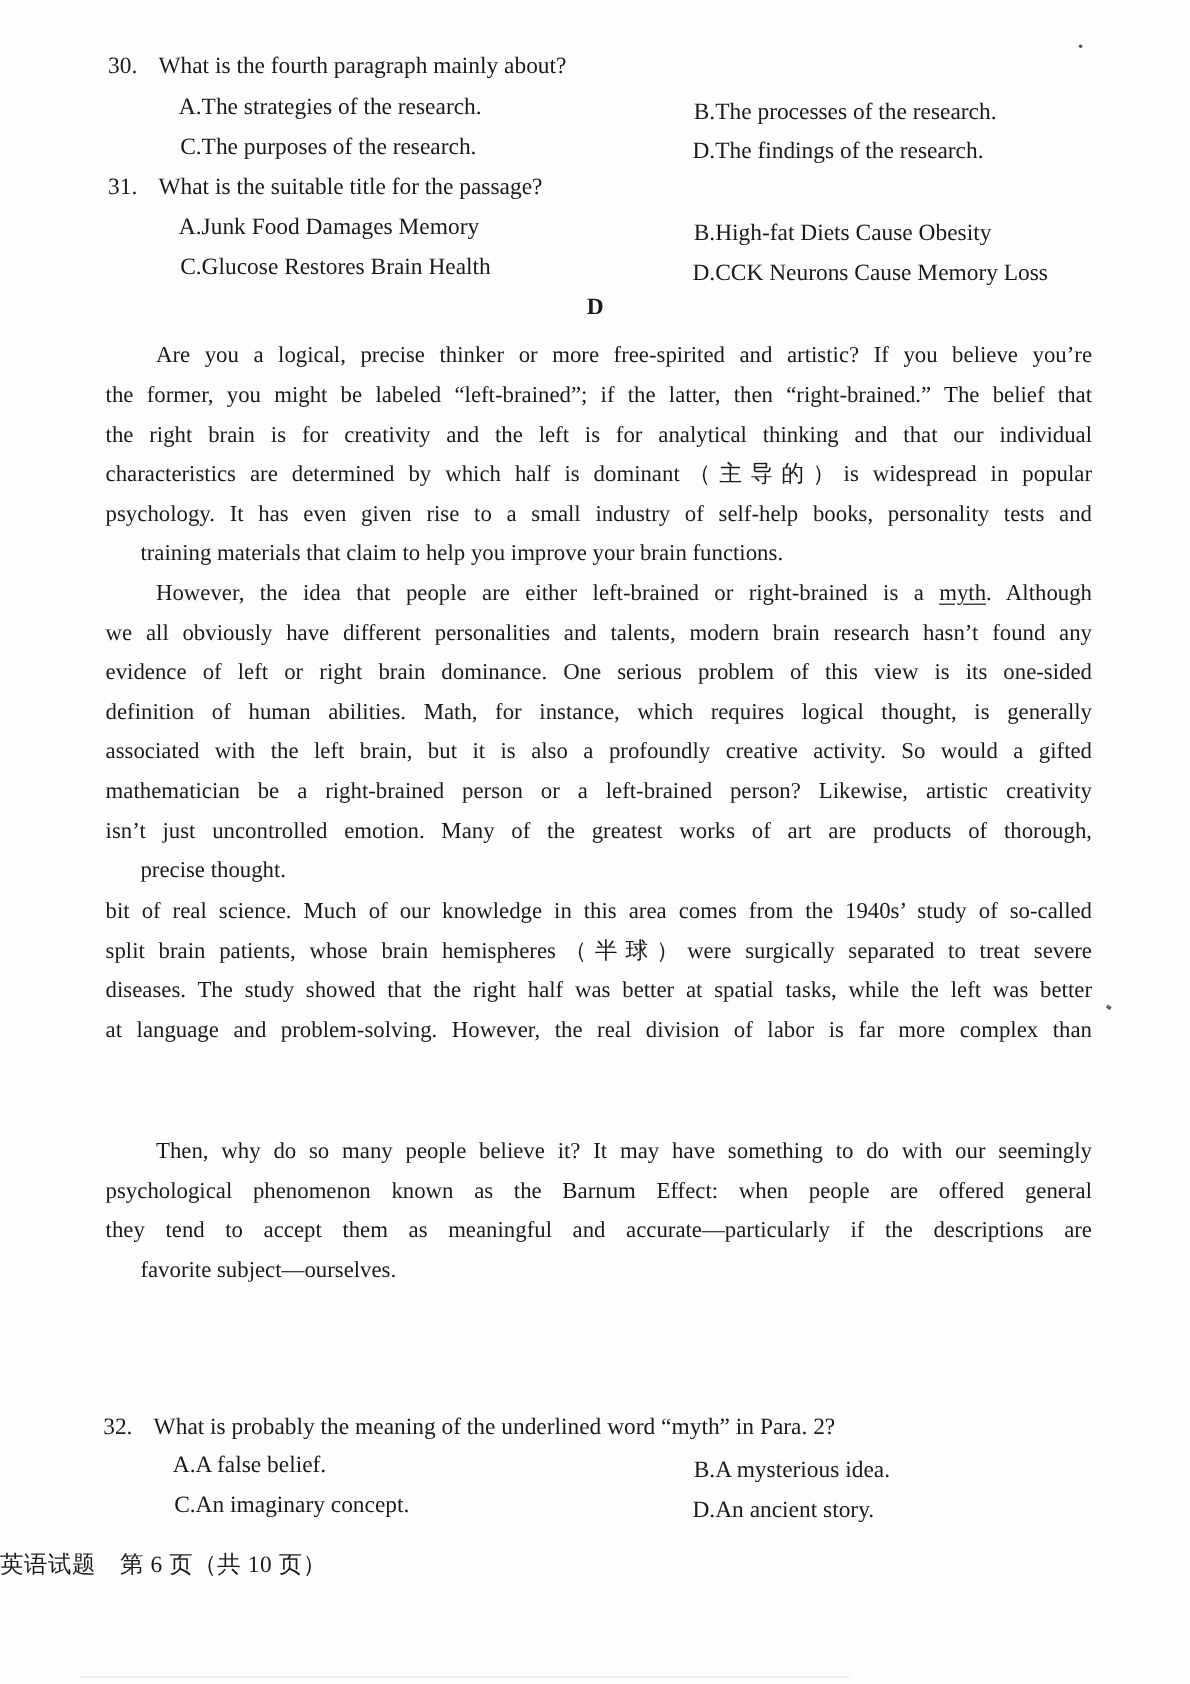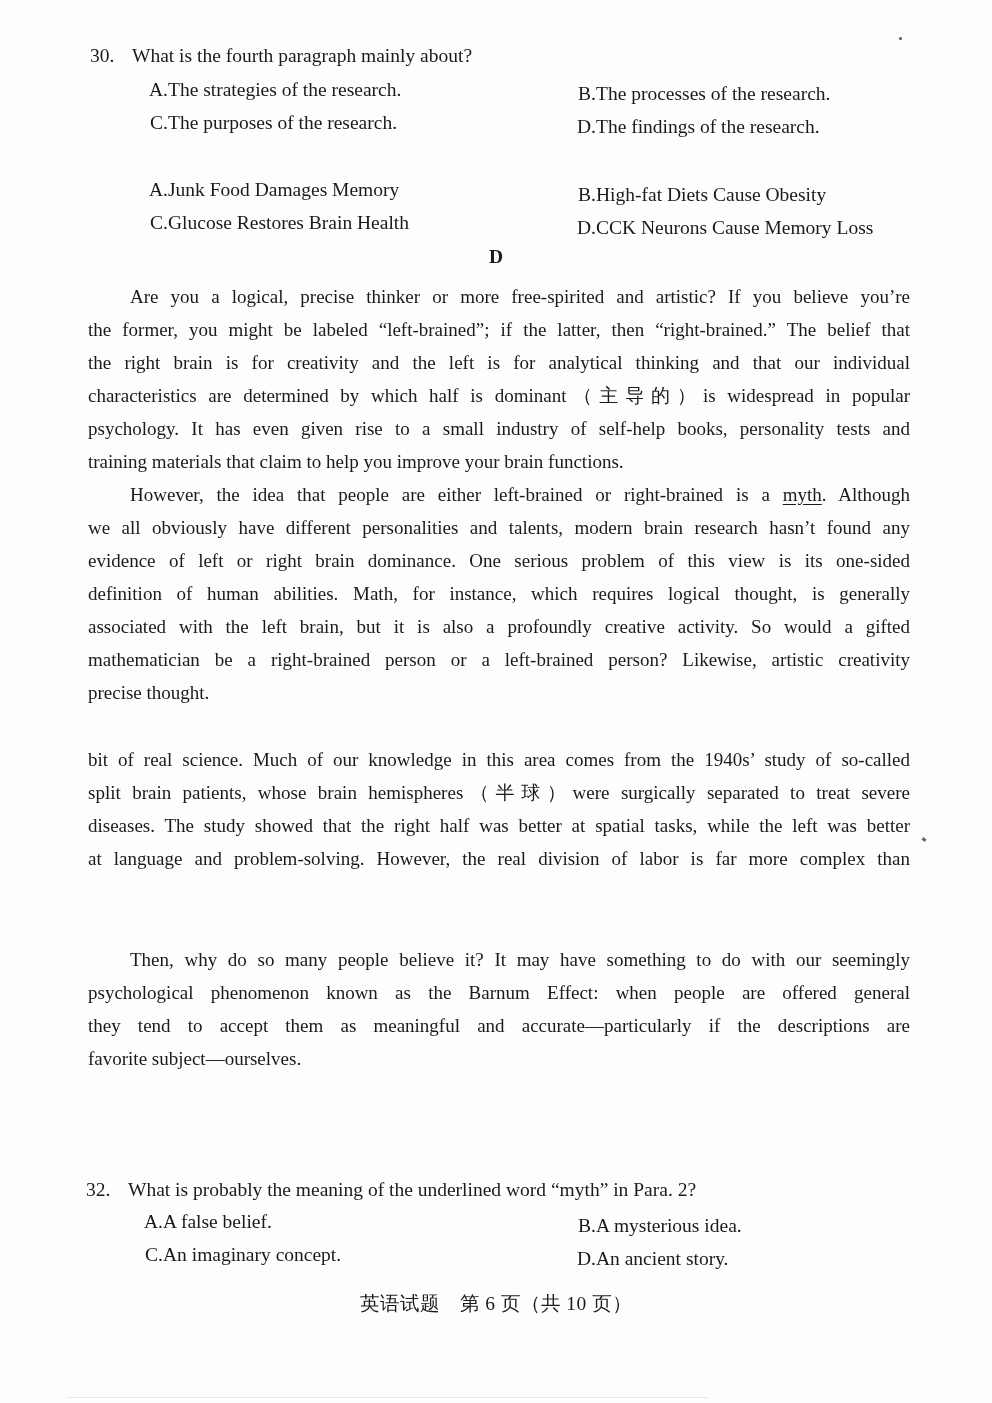--- a/index.html
+++ b/index.html
@@ -14,42 +14,45 @@
   .opt { position: absolute; font-size: 19.5px; line-height: 24px; white-space: nowrap; text-align: right; }
   .opt .letter { display: inline-block; width: 36px; }
   .section-title { position: absolute; left: 0; width: 992px; top: 246px; text-align: center; font-weight: bold; font-size: 19.5px; }
   .para {
     position: absolute; left: 88px; width: 822px;
     font-size: 19px; line-height: 33px; text-align: justify;
     text-indent: 42px;
   }
   .para .line { display: block; text-align-last: justify; text-indent: 0; white-space: nowrap; }
   .para .line.first { padding-left: 42px; }
-  .para .line.last { text-align-last: left; }
+  .para .line.last { text-align-last: left; margin-left: 29px; }
   .u { text-decoration: underline; text-underline-offset: 3px; }
-  .footer { position: absolute; top: 1290px; left: 0; width: 992px; text-align: center; font-size: 19.5px; letter-spacing: 0.5px; }
+  .footer { position: absolute; top: 1290px; left: 0; width: 992px; text-align: left; font-size: 19.5px; letter-spacing: 0.5px; }
   .dot { position: absolute; left: 899px; top: 37px; width: 3px; height: 3px; background: #555; border-radius: 50%; }
   .tick { position: absolute; left: 922px; top: 838px; width: 4px; height: 3px; background: #666; transform: rotate(35deg); }
   .bottom-rule { position: absolute; left: 66px; top: 1397px; width: 642px; height: 1px; background: #e8e8e8; }
 </style>
 </head>
 <body>
 
 <div class="page">
 
   <span class="dot"></span>
 
   <div class="q" style="top:44px">
     <span class="num">30.</span><span>What is the fourth paragraph mainly about?</span>
   </div>
   <div class="opt" style="left:132px; top:78px"><span class="letter">A.</span><span>The strategies of the research.</span></div>
   <div class="opt" style="left:132px; top:111px"><span class="letter">C.</span><span>The purposes of the research.</span></div>
   <div class="opt" style="left:560px; top:82px"><span class="letter">B.</span><span>The processes of the research.</span></div>
   <div class="opt" style="left:560px; top:115px"><span class="letter">D.</span><span>The findings of the research.</span></div>
 
+  <div class="q" style="top:145px">
+    <span class="num">31.</span><span>What is the suitable title for the passage?</span>
+  </div>
   <div class="opt" style="left:132px; top:178px"><span class="letter">A.</span><span>Junk Food Damages Memory</span></div>
   <div class="opt" style="left:560px; top:183px"><span class="letter">B.</span><span>High-fat Diets Cause Obesity</span></div>
   <div class="opt" style="left:132px; top:211px"><span class="letter">C.</span><span>Glucose Restores Brain Health</span></div>
   <div class="opt" style="left:560px; top:216px"><span class="letter">D.</span><span>CCK Neurons Cause Memory Loss</span></div>
 
   <div class="section-title">D</div>
 
   <div class="para" style="top:280px; text-indent:0">
     <span class="line first">Are you a logical, precise thinker or more free-spirited and artistic? If you believe you’re</span>
     <span class="line">the former, you might be labeled “left-brained”; if the latter, then “right-brained.” The belief that</span>
@@ -59,20 +62,21 @@
     <span class="line last">training materials that claim to help you improve your brain functions.</span>
   </div>
 
   <div class="para" style="top:478px; text-indent:0">
     <span class="line first"><span>However, the idea that people are either left-brained or right-brained is a </span><span class="u">myth</span><span>. Although</span></span>
     <span class="line">we all obviously have different personalities and talents, modern brain research hasn’t found any</span>
     <span class="line">evidence of left or right brain dominance. One serious problem of this view is its one-sided</span>
     <span class="line">definition of human abilities. Math, for instance, which requires logical thought, is generally</span>
     <span class="line">associated with the left brain, but it is also a profoundly creative activity. So would a gifted</span>
     <span class="line">mathematician be a right-brained person or a left-brained person? Likewise, artistic creativity</span>
+    <span class="line">isn’t just uncontrolled emotion. Many of the greatest works of art are products of thorough,</span>
     <span class="line last">precise thought.</span>
   </div>
 
   <div class="para" style="top:743px; text-indent:0">
     <span class="line">bit of real science. Much of our knowledge in this area comes from the 1940s’ study of so-called</span>
     <span class="line">split brain patients, whose brain hemispheres（半球）were surgically separated to treat severe</span>
     <span class="line">diseases. The study showed that the right half was better at spatial tasks, while the left was better</span>
     <span class="line">at language and problem-solving. However, the real division of labor is far more complex than</span>
   </div>
 

